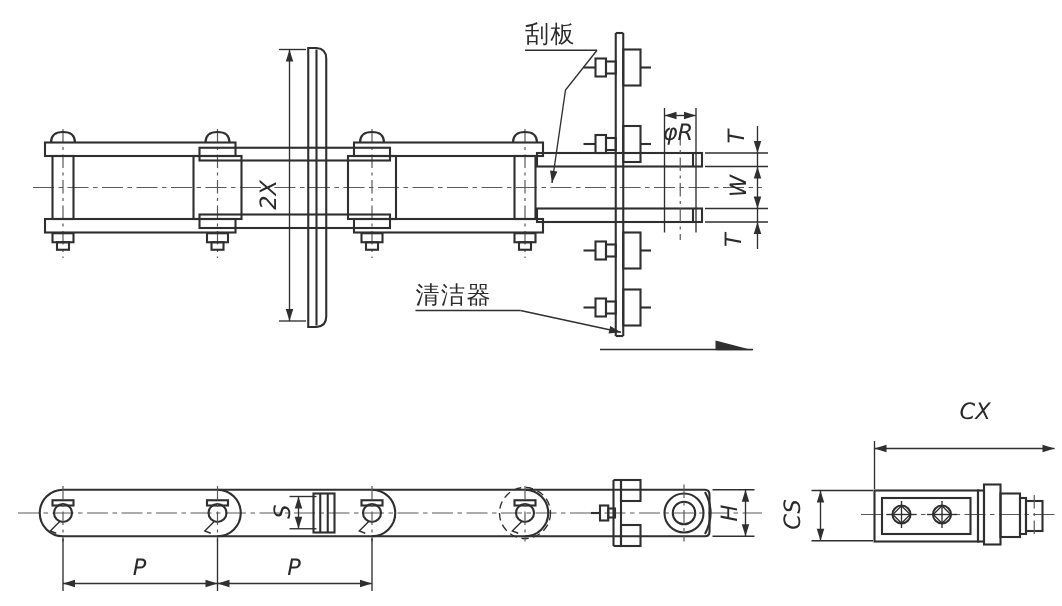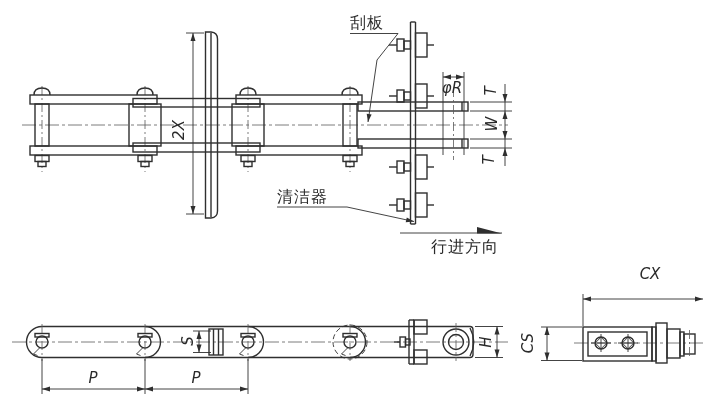--- a/index.html
+++ b/index.html
@@ -279,21 +279,20 @@
       <polygon class="ah" points="547,327 544.5,335 549.5,335"></polygon>
       <polygon class="ah" points="547,360.5 544.5,352.5 549.5,352.5"></polygon>
     </g>
   </g>
 </svg>
 
 <div class="lbl cjk" style="left:350px;top:13px;">刮板</div>
 
 <div class="lbl cjk" style="left:277px;top:187px;">清洁器</div>
 
-<div class="lbl cjk" style="left:431px;top:237px;">行进方向</div>
 
 <div class="lbl dim rot" style="left:179px;top:130px;">2X</div>
 
 <div class="lbl dim" style="left:452px;top:64px;margin-top:24px;">φR</div>
 
 <div class="lbl dim rot" style="left:491px;top:91px;">T</div>
 
 <div class="lbl dim rot" style="left:492px;top:124px;">W</div>
 
 <div class="lbl dim rot" style="left:489px;top:160px;">T</div>

